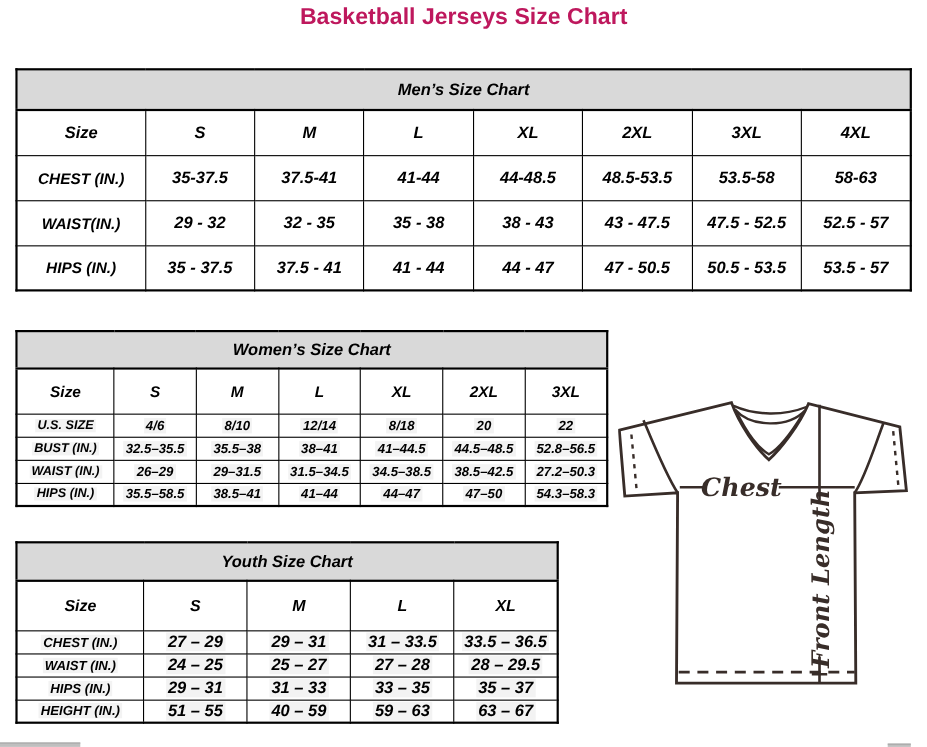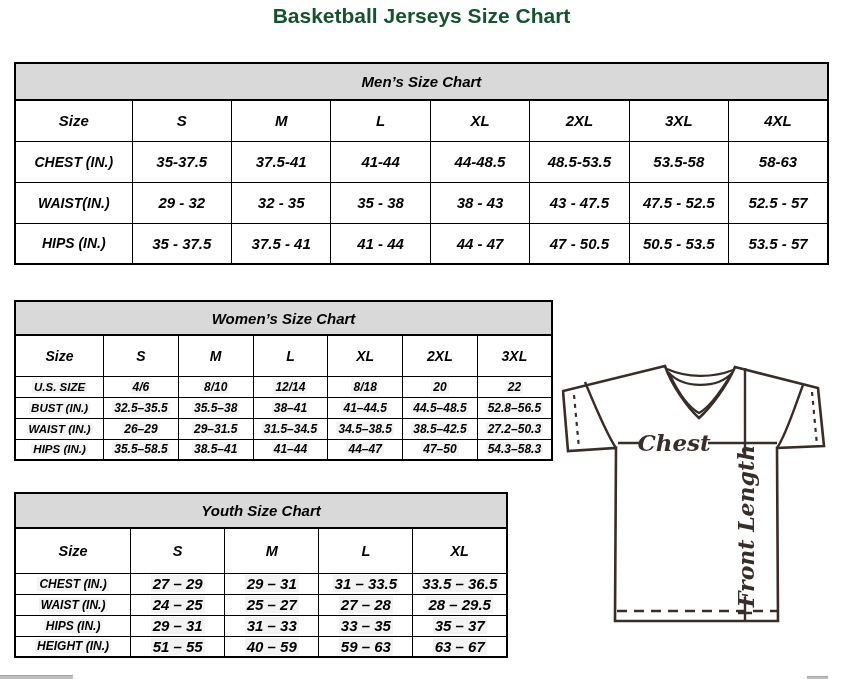--- a/index.html
+++ b/index.html
@@ -10,21 +10,21 @@
   }
   *{box-sizing:border-box;}
   html,body{margin:0;padding:0;}
   body{
     width:843px;height:679px;position:relative;overflow:hidden;
     background:#ffffff;color:#000;
     font-family:"Liberation Sans",sans-serif;
   }
   .page-title{
     position:absolute;top:4px;left:0;width:843px;margin:0;
-    text-align:center;font-size:21px;font-weight:bold;color:#14532d;
+    text-align:center;font-size:21px;font-weight:bold;color:#be185d;
   }
   .section{position:absolute;}
   #men-section{left:14px;top:62px;width:815px;}
   #women-section{left:14px;top:300px;width:539px;}
   #youth-section{left:14px;top:492px;width:494px;}
 
   table{border-collapse:collapse;table-layout:fixed;width:100%;
         border:2px solid var(--border);font-style:italic;}
   th,td{border:1px solid var(--border);text-align:center;vertical-align:middle;
         font-weight:bold;padding:0 2px;overflow:hidden;}

